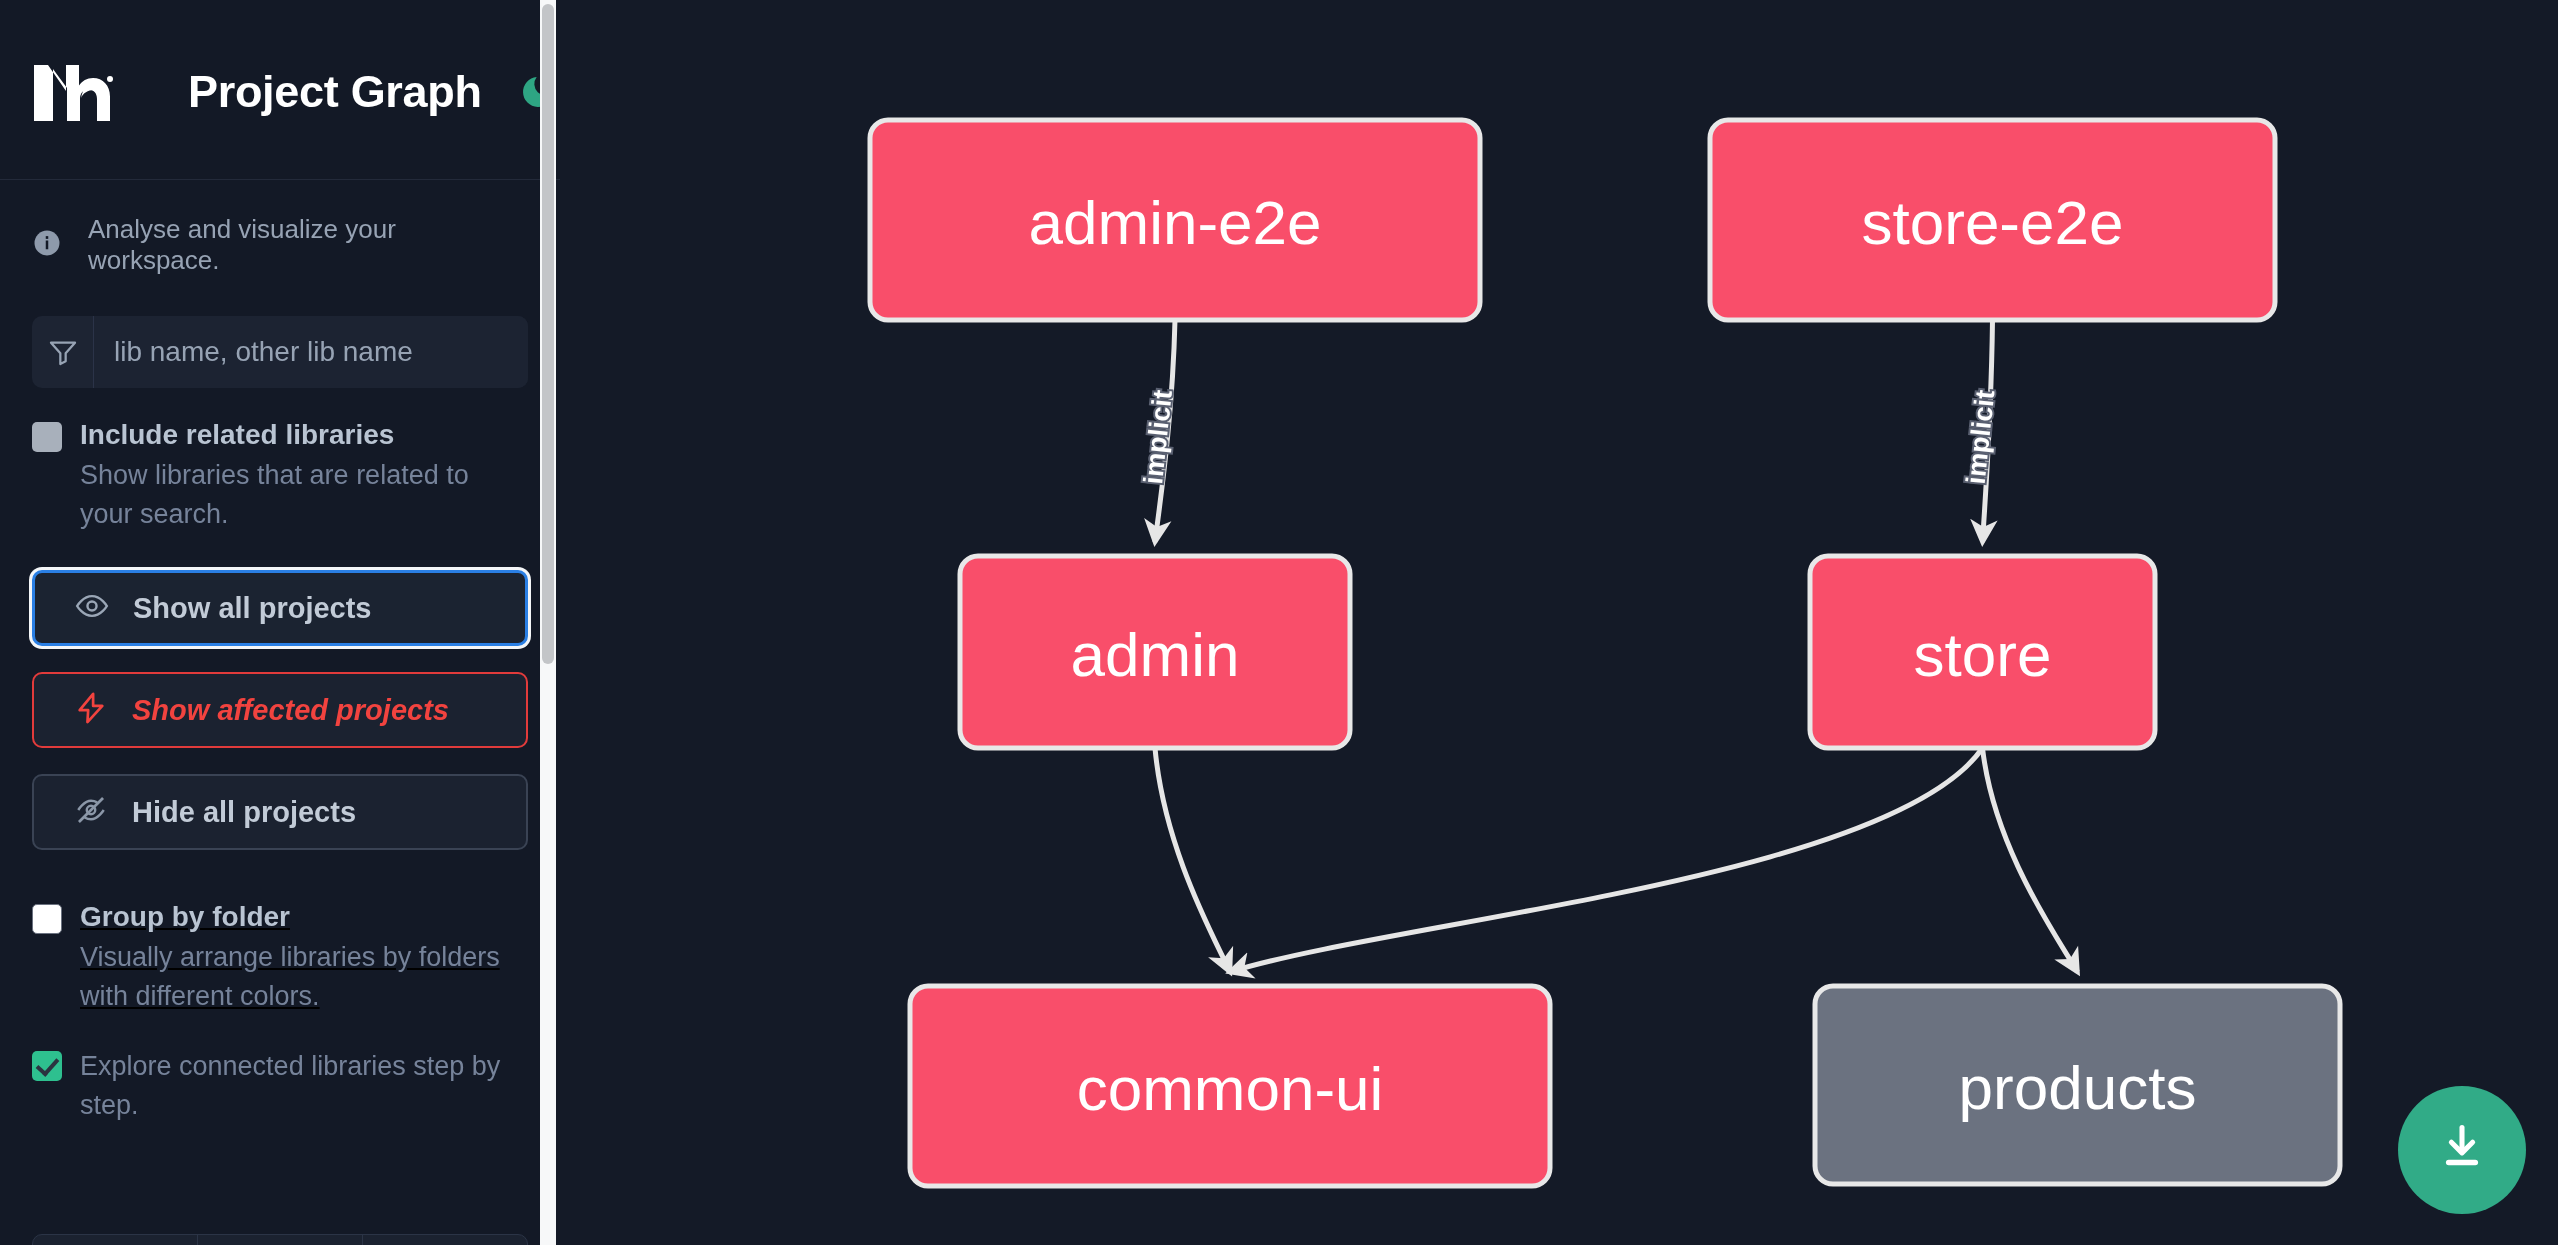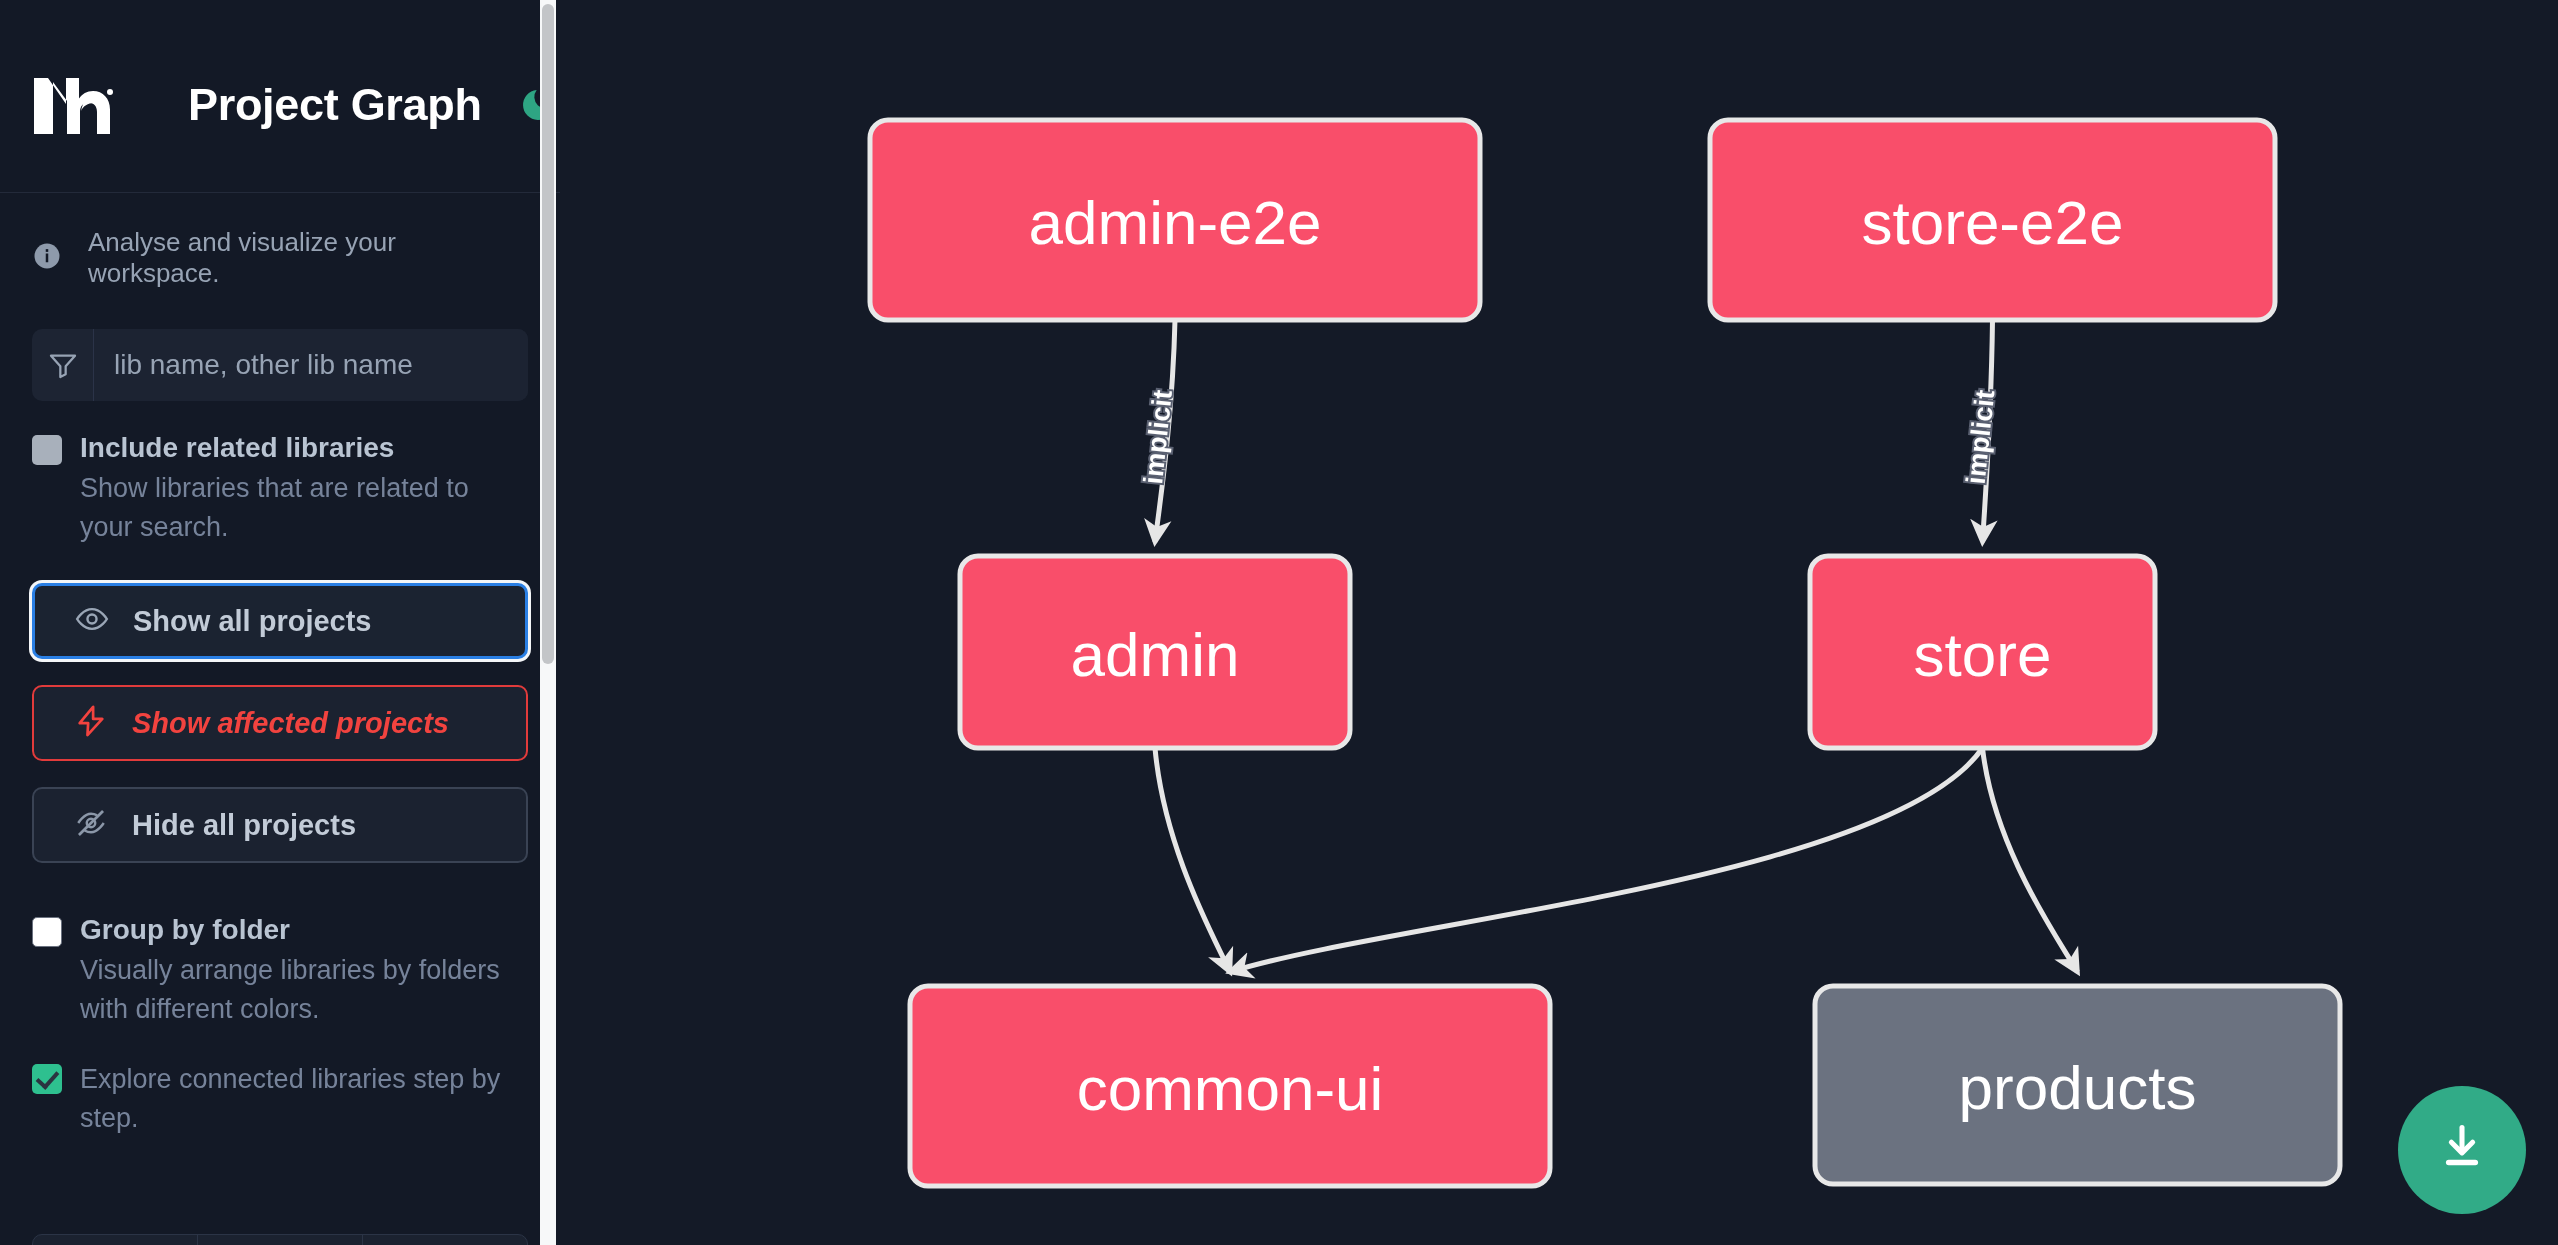--- a/index.html
+++ b/index.html
@@ -22,21 +22,21 @@
   #sidebar {
     position: relative;
     width: 560px;
     height: 1245px;
     background: #131926;
     flex: 0 0 560px;
     overflow: hidden;
   }
   .sidebar-inner {
     position: absolute;
-    top: 17px; left: 0;
+    top: 4px; left: 0;
     width: 560px;
   }
 
   
   .sb-header {
     height: 176px;
     display: flex;
     align-items: center;
     padding: 0 32px;
     border-bottom: 1px solid #232a3a;
@@ -97,21 +97,21 @@
     padding: 0 20px;
   }
   .sb-search input::placeholder { color: #97a3b4; }
 
   
   .opt-row {
     display: flex;
     padding: 28px 32px 0 32px;
     gap: 18px;
   }
-  .opt-row.tight { padding-top: 22px; }
+  .opt-row.tight { padding-top: 22px; text-decoration: underline; }
   .cb {
     width: 30px; height: 30px;
     border-radius: 5px;
     flex: 0 0 30px;
     margin-top: 6px;
     position: relative;
     cursor: pointer;
   }
   .cb.gray { background: #a8b0bb; }
   .cb.white { background: #ffffff; border: 1px solid #6b7280; }

